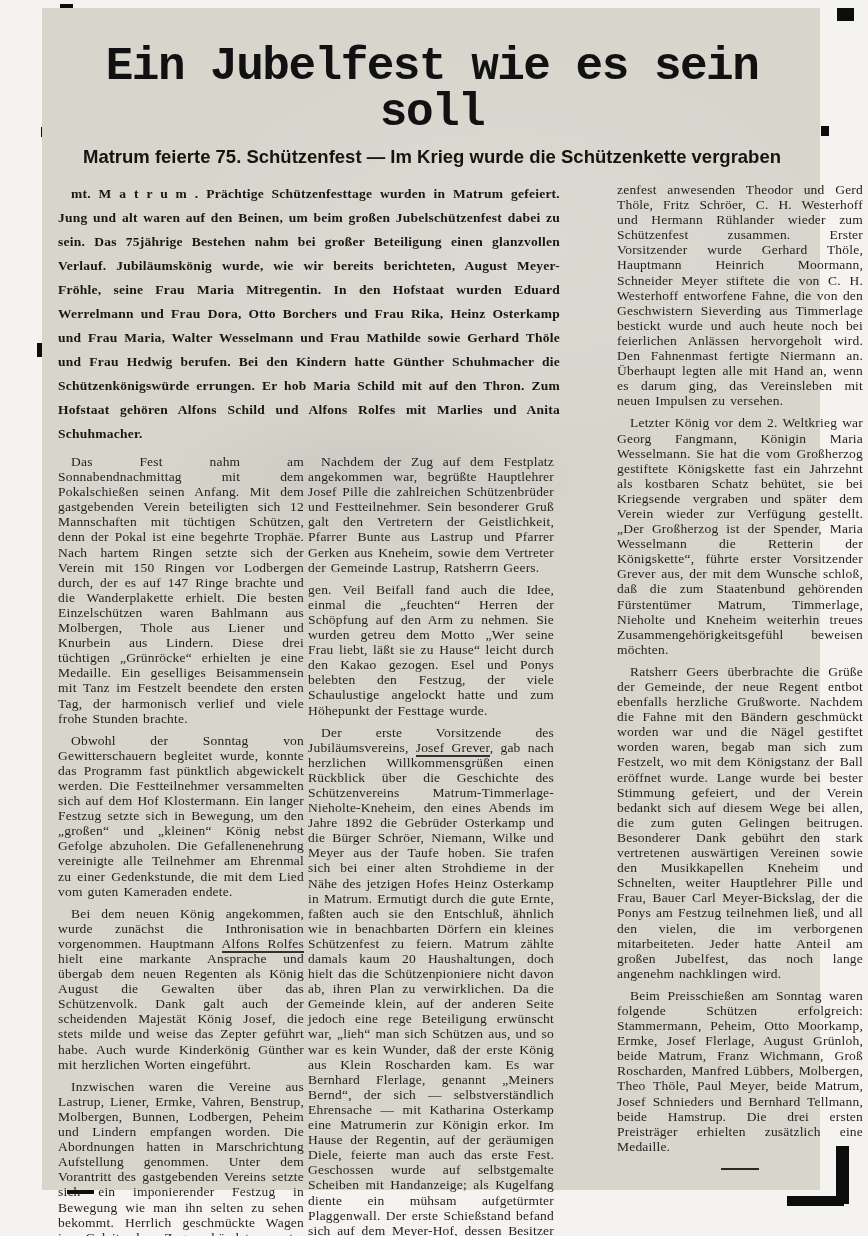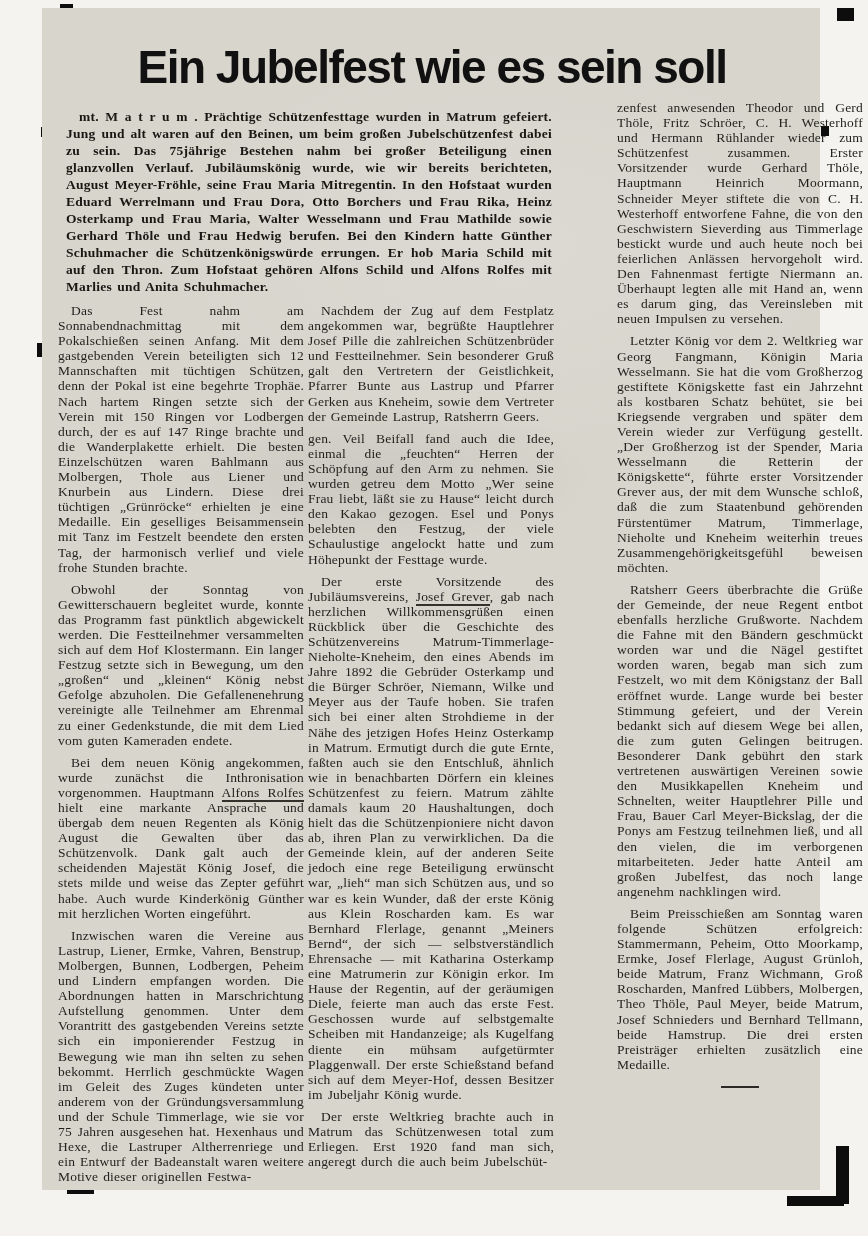--- a/index.html
+++ b/index.html
@@ -16,21 +16,21 @@
       radial-gradient(ellipse 320px 120px at 330px 470px, rgba(0,0,0,0.06), rgba(0,0,0,0) 70%),
       radial-gradient(ellipse 500px 300px at 60% 20%, rgba(255,255,255,0.10), rgba(0,0,0,0) 70%),
       #d8d5cd;
     box-sizing:border-box;
     padding:36px 14px 0 16px;
     color:#1c1b18;
   }
   
   .headline{
     margin:0 0 10px 0;
-    font-family:Liberation Sans, sans-serif;
+    font-family:Liberation Mono, monospace;
     font-weight:bold;
     font-size:46px;
     letter-spacing:-1.5px;
     line-height:1.0;
     text-align:center;
     color:#111;
   }
   .subheadline{
     margin:0 0 14px 0;
     font-family:"Liberation Sans", sans-serif;
@@ -55,24 +55,24 @@
     font-size:13.5px;
     line-height:15.1px;
     text-align:justify;
     text-indent:13px;
     letter-spacing:0.2px;
     word-spacing:1.4px;
     color:#201f1b;
   }
   p.cont{text-indent:0;}
   p.lead{
-    margin:8px;
+    margin:0;
     font-weight:bold;
     font-size:13.5px;
-    line-height:17px;
+    line-height:24px;
     text-align:justify;
     text-indent:13px;
     letter-spacing:0.25px;
     word-spacing:1.6px;
     color:#181712;
   }
   .pen-underline{
     border-bottom:2px solid #33312c;
     padding-bottom:0px;
     margin-top:24px;
@@ -100,20 +100,21 @@
 <div class="mark m2"></div>
 <div class="mark m3"></div>
 <div class="mark m4"></div>
 <div class="mark m5"></div>
 <div class="mark m6"></div>
 <div class="mark m7"></div>
 <div class="mark m8"></div>
 
 <div class="clipping">
   <h1 class="headline">Ein Jubelfest wie es sein soll</h1>
+  <h2 class="subheadline">Matrum feierte 75. Schützenfest — Im Krieg wurde die Schützenkette vergraben</h2>
 
   <div class="content">
 
     <div class="left-block">
       <p class="lead">mt. M a t r u m . Prächtige Schützenfesttage wurden in Matrum gefeiert. Jung und alt waren auf den Beinen, um beim großen Jubelschützenfest dabei zu sein. Das 75jährige Bestehen nahm bei großer Beteiligung einen glanzvollen Verlauf. Jubiläumskönig wurde, wie wir bereits berichteten, August Meyer-Fröhle, seine Frau Maria Mitregentin. In den Hofstaat wurden Eduard Werrelmann und Frau Dora, Otto Borchers und Frau Rika, Heinz Osterkamp und Frau Maria, Walter Wesselmann und Frau Mathilde sowie Gerhard Thöle und Frau Hedwig berufen. Bei den Kindern hatte Günther Schuhmacher die Schützenkönigswürde errungen. Er hob Maria Schild mit auf den Thron. Zum Hofstaat gehören Alfons Schild und Alfons Rolfes mit Marlies und Anita Schuhmacher.</p>
       <div class="twocol">
         <div class="col">
           <p class="body-par">Das Fest nahm am Sonnabendnachmittag mit dem Pokalschießen seinen Anfang. Mit dem gastgebenden Verein beteiligten sich 12 Mannschaften mit tüchtigen Schützen, denn der Pokal ist eine begehrte Trophäe. Nach hartem Ringen setzte sich der Verein mit 150 Ringen vor Lodbergen durch, der es auf 147 Ringe brachte und die Wanderplakette erhielt. Die besten Einzelschützen waren Bahlmann aus Molbergen, Thole aus Liener und Knurbein aus Lindern. Diese drei tüchtigen „Grünröcke“ erhielten je eine Medaille. Ein geselliges Beisammensein mit Tanz im Festzelt beendete den ersten Tag, der harmonisch verlief und viele frohe Stunden brachte.</p>
           <p class="body-par">Obwohl der Sonntag von Gewitterschauern begleitet wurde, konnte das Programm fast pünktlich abgewickelt werden. Die Festteilnehmer versammelten sich auf dem Hof Klostermann. Ein langer Festzug setzte sich in Bewegung, um den „großen“ und „kleinen“ König nebst Gefolge abzuholen. Die Gefallenenehrung vereinigte alle Teilnehmer am Ehrenmal zu einer Gedenkstunde, die mit dem Lied vom guten Kameraden endete.</p>
           <p class="body-par">Bei dem neuen König angekommen, wurde zunächst die Inthronisation vorgenommen. Hauptmann <span class="pen-underline">Alfons Rolfes</span> hielt eine markante Ansprache und übergab dem neuen Regenten als König August die Gewalten über das Schützenvolk. Dank galt auch der scheidenden Majestät König Josef, die stets milde und weise das Zepter geführt habe. Auch wurde Kinderkönig Günther mit herzlichen Worten eingeführt.</p>

